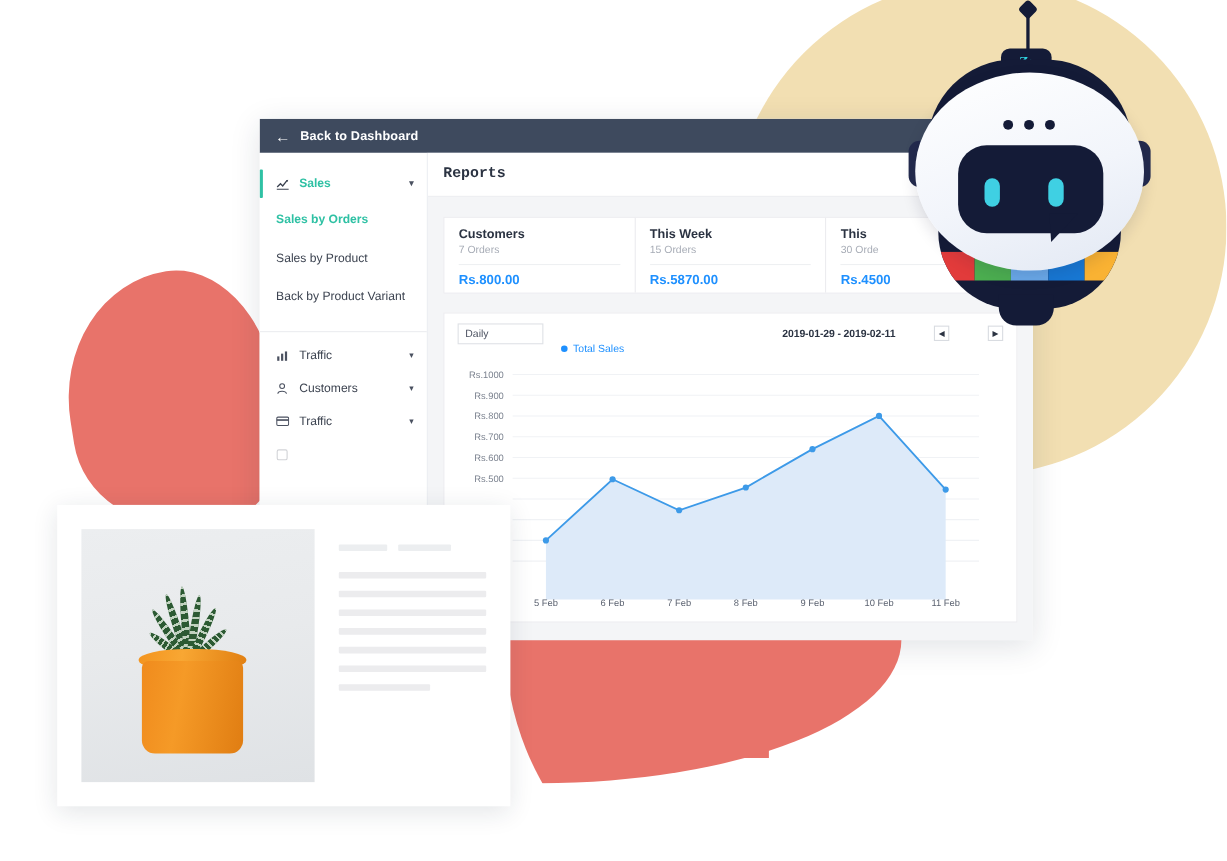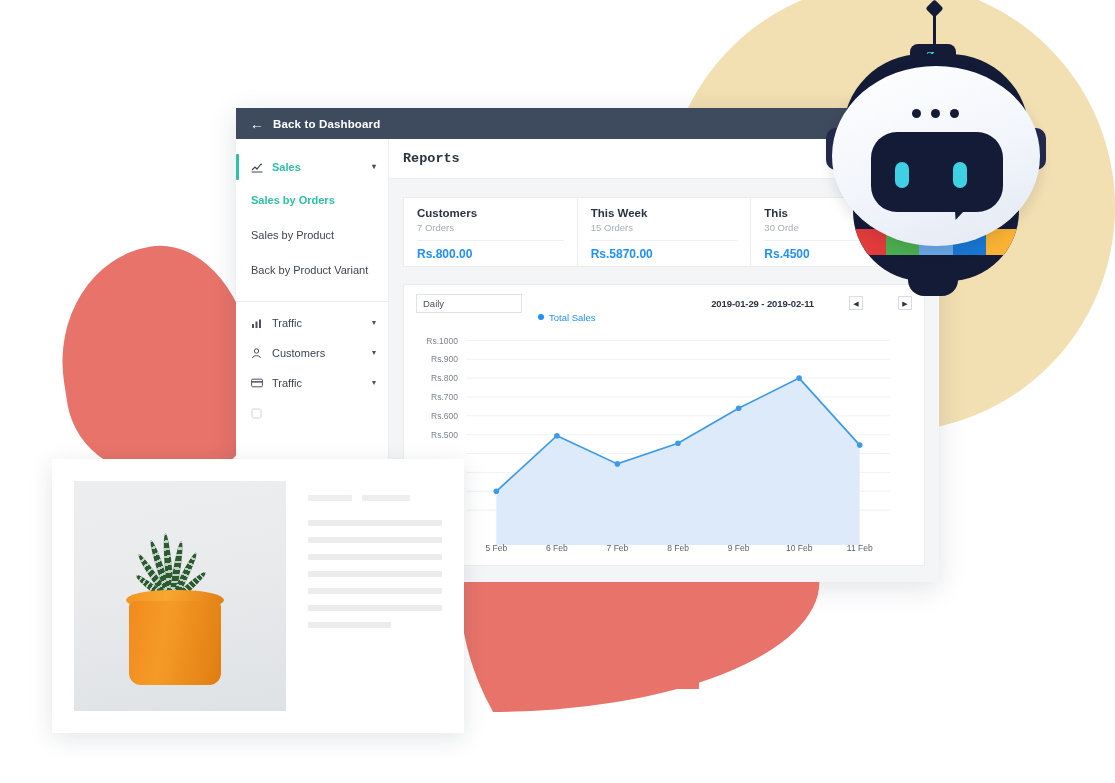--- a/index.html
+++ b/index.html
@@ -104,21 +104,21 @@
   .stat-rule  { height: 1px; background: #eef0f2; margin: 7px 0 0; }
   .stat-value { font-size: 12px; font-weight: bold; color: #1e90ff; margin-top: 6px; white-space: nowrap; }
 
   
   #chart-panel {
     margin: 17px 14px 0 14px; background: #ffffff;
     border: 1px solid #ececef; height: 282px; position: relative;
   }
   #chart-toolbar { display: flex; align-items: center; height: 36px; padding: 0 12px; }
   #period-select {
-    width: 106px; height: 19px; border: 1px solid #dfe2e6; background:#fff;
+    width: 78px; height: 19px; border: 1px solid #dfe2e6; background:#fff;
     font-size: 9.5px; color: #4b5160; padding-left: 6px; display: flex; align-items: center;
     font-family: "Liberation Sans", sans-serif;
   }
   #legend { display: flex; align-items: center; margin-left: 16px; margin-top: 28px; }
   #legend-dot { width: 6px; height: 6px; border-radius: 50%; background: #1e90ff; margin-right: 5px; }
   #legend-label { font-size: 9.5px; color: #1e90ff; }
   #date-nav { margin-left: auto; display: flex; align-items: center; gap: 28px; }
   #date-range { font-size: 9.5px; font-weight: bold; color: #2b3342; letter-spacing: -.1px; }
   .nav-btn {
     width: 14px; height: 14px; border: 1px solid #d9dce1; background:#fff;

